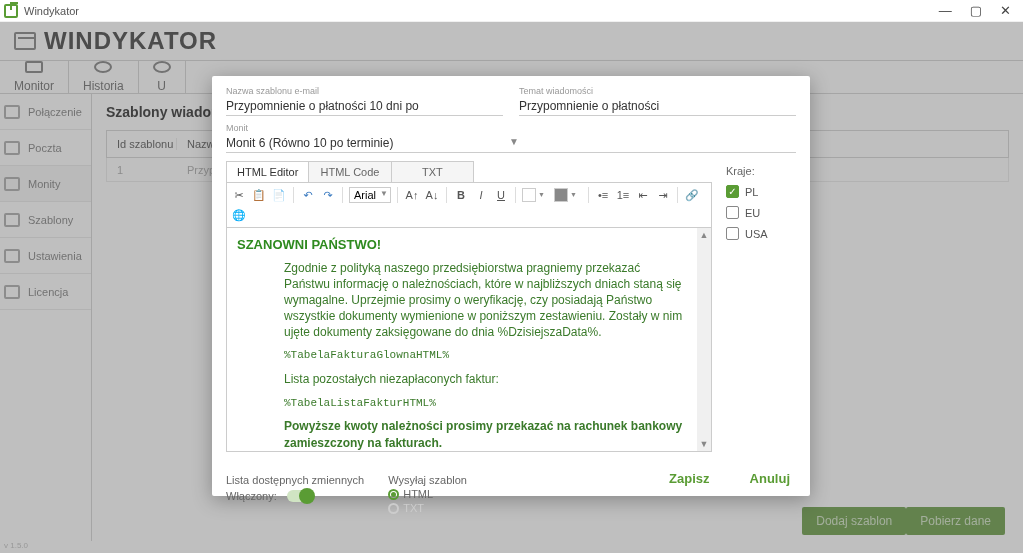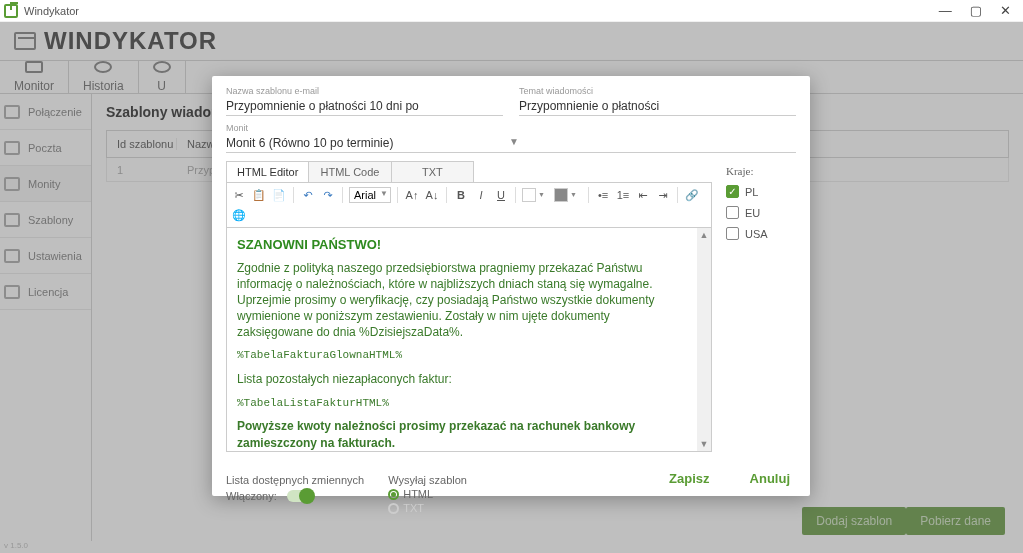--- a/index.html
+++ b/index.html
@@ -53,33 +53,33 @@
 .editbar .ei { width:16px; height:16px; display:flex; align-items:center; justify-content:center; font-size:11px; color:#555; }
 .editbar .fontsel { border:1px solid #ccc; font-size:11px; padding:1px 14px 1px 4px; background:#fff; position:relative; }
 .editbar .fontsel::after { content:'▼'; position:absolute; right:2px; font-size:8px; color:#888; }
 .editbar .colorbox { width:14px; height:14px; border:1px solid #ccc; background:#fff; position:relative; }
 .editbar .colorbox::after { content:'▼'; font-size:7px; color:#888; position:absolute; right:-10px; top:2px; }
 .editbar .sep { width:1px; height:16px; background:#ddd; margin:0 2px; }
 .richtext { border:1px solid #ccc; border-top:none; height: 224px; overflow-y:auto; padding: 8px 10px; font-size: 12px; color:#3a7a2a; line-height:1.35; position:relative; }
 .richtext .scroll { position:absolute; right:0; top:0; bottom:0; width:14px; background:#f0f0f0; }
 .richtext .scroll .ar { height:14px; text-align:center; color:#888; font-size:9px; line-height:14px; }
 .richtext h3 { color:#2e8a1f; font-size:13px; margin-bottom:6px; font-weight:bold; }
-.richtext p { margin-bottom:8px; }
+.richtext p { margin-bottom:8px;margin-left:47px; }
 .richtext .mono { font-family: 'Courier New', monospace; font-size:11px; }
 .below { margin-top:22px; display:flex; gap:24px; font-size:11px; color:#666;text-align:right; }
 .below .col2 .radio { display:flex; align-items:center; gap:4px; margin-top:2px; }
 .below .col2 .radio .rcircle { width:11px; height:11px; border:2px solid #5a9c34; border-radius:50%; display:flex; align-items:center; justify-content:center; }
 .below .col2 .radio.sel .rcircle::after { content:''; width:5px; height:5px; background:#5a9c34; border-radius:50%; }
 .below .col2 .radio.dis .rcircle { border-color:#ccc; }
 .below .col2 .radio.dis { color:#ccc; }
 .toggle { display:flex; align-items:center; gap:10px; margin-top:4px; font-size:11px; color:#666; }
 .toggle .sw { width:26px; height:12px; background:#d0e4c3; border-radius:6px; position:relative; }
 .toggle .sw::after { content:''; position:absolute; right:-2px; top:-2px; width:16px; height:16px; background:#5a9c34; border-radius:50%; }
 .countries { width:70px; padding-top:4px; }
-.countries .ctitle { font-size:11px; color:#666; margin-bottom:8px;font-family:Liberation Serif, serif; }
+.countries .ctitle { font-size:11px; color:#666; margin-bottom:8px; }
 .countries .cb { display:flex; align-items:center; gap:6px; margin-bottom:8px; font-size:11px; color:#555; }
 .countries .cb .box { width:13px; height:13px; border:1.5px solid #888; border-radius:2px; display:flex; align-items:center; justify-content:center; }
 .countries .cb.checked .box { background:#5a9c34; border-color:#5a9c34; color:#fff; font-size:10px; }
 .dlgbtns { position:absolute; bottom:10px; right:20px; display:flex; gap:40px; }
 .dlgbtns span { color:#5a9c34; font-weight:bold; font-size:13px; cursor:pointer; }
 </style>
 </head>
 <body>
 
 <div class="titlebar">

